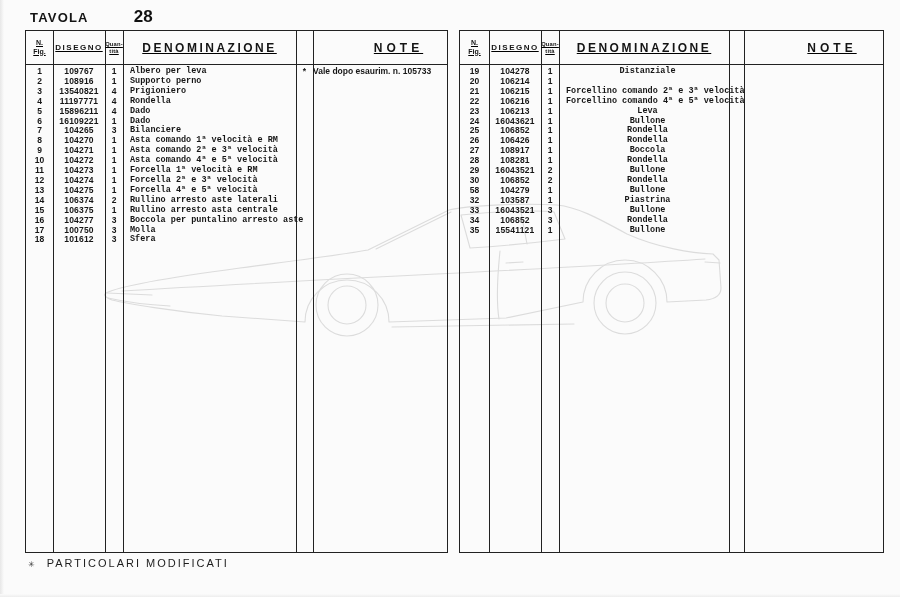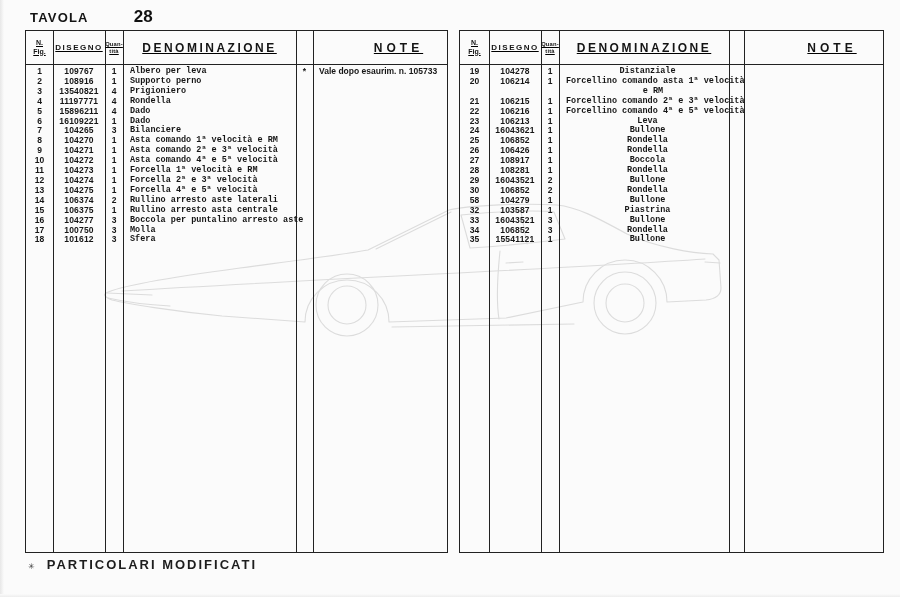--- a/index.html
+++ b/index.html
@@ -45,30 +45,30 @@
   #tbl-right .h-star{width:15px;}
 
   .rows{position:absolute;top:36px;left:0;right:0;}
   .row{display:flex;align-items:flex-start;}
   .cell{font-size:8.5px;font-weight:bold;color:#161616;line-height:9.9px;box-sizing:border-box;white-space:nowrap;}
   .cell.fig{width:27px;text-align:center;}
   .cell.dis{width:52px;text-align:center;letter-spacing:.2px;}
   .cell.qty{width:18px;text-align:center;}
   .cell.den{width:173px;padding-left:7px;font-family:Liberation Mono, monospace;}
   .cell.star{width:17px;text-align:center;}
-  .cell.note{flex:1;padding-left:6px;}
+  .cell.note{flex:1;}
   #tbl-right .cell.fig{width:29px;}
   #tbl-right .cell.den{width:170px;text-align:center;}
   #tbl-right .cell.star{width:15px;}
   .den2{padding-left:11px;}
 
   
   .footer{position:absolute;left:28px;top:557px;display:flex;align-items:baseline;z-index:2;}
   .footer-symbol{font-size:8px;color:#333;}
-  .footer-label{font-size:13px;font-weight:bold;letter-spacing:2px;color:#1d1d1d;margin-left:12px;}
+  .footer-label{font-size:11px;font-weight:normal;letter-spacing:2px;color:#1d1d1d;margin-left:12px;}
 </style>
 </head>
 <body style="--line: #222222; --car-outline: #dcdcdc; --page-bg: #fbfbfb;">
 
 <div class="page-edge-left"></div>
 <div class="page-edge-bottom"></div>
 
 <div class="title">
   <span class="title-label">TAVOLA</span>
   <span class="title-number">28</span>
@@ -304,21 +304,20 @@
         <div class="cell dis">104278</div>
         <div class="cell qty">1</div>
         <div class="cell den">Distanziale</div>
         <div class="cell star"></div>
         <div class="cell note"></div>
       </div>
       <div class="row">
         <div class="cell fig">20</div>
         <div class="cell dis">106214</div>
         <div class="cell qty">1</div>
-        <div class="cell den">Forcellino comando asta 1ª velocità<div class="den2">e RM</div></div>
         <div class="cell star"></div>
         <div class="cell note"></div>
       </div>
       <div class="row">
         <div class="cell fig">21</div>
         <div class="cell dis">106215</div>
         <div class="cell qty">1</div>
         <div class="cell den">Forcellino comando 2ª e 3ª velocità</div>
         <div class="cell star"></div>
         <div class="cell note"></div>

